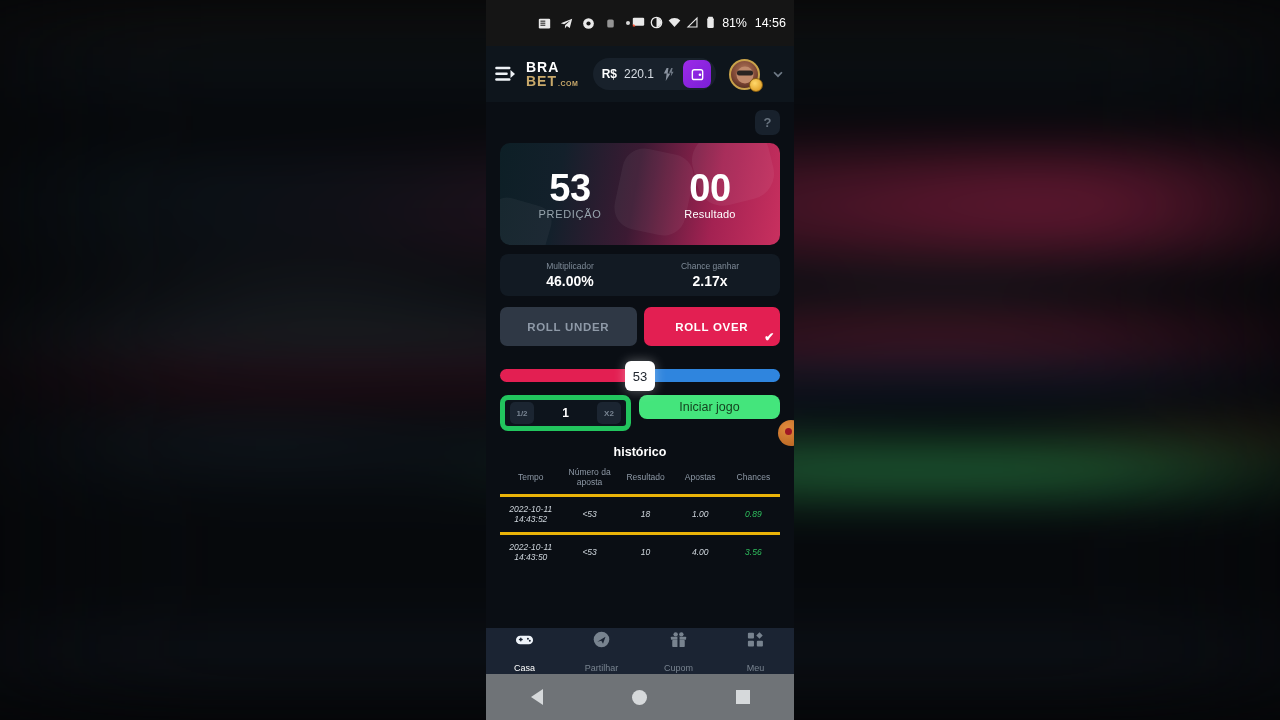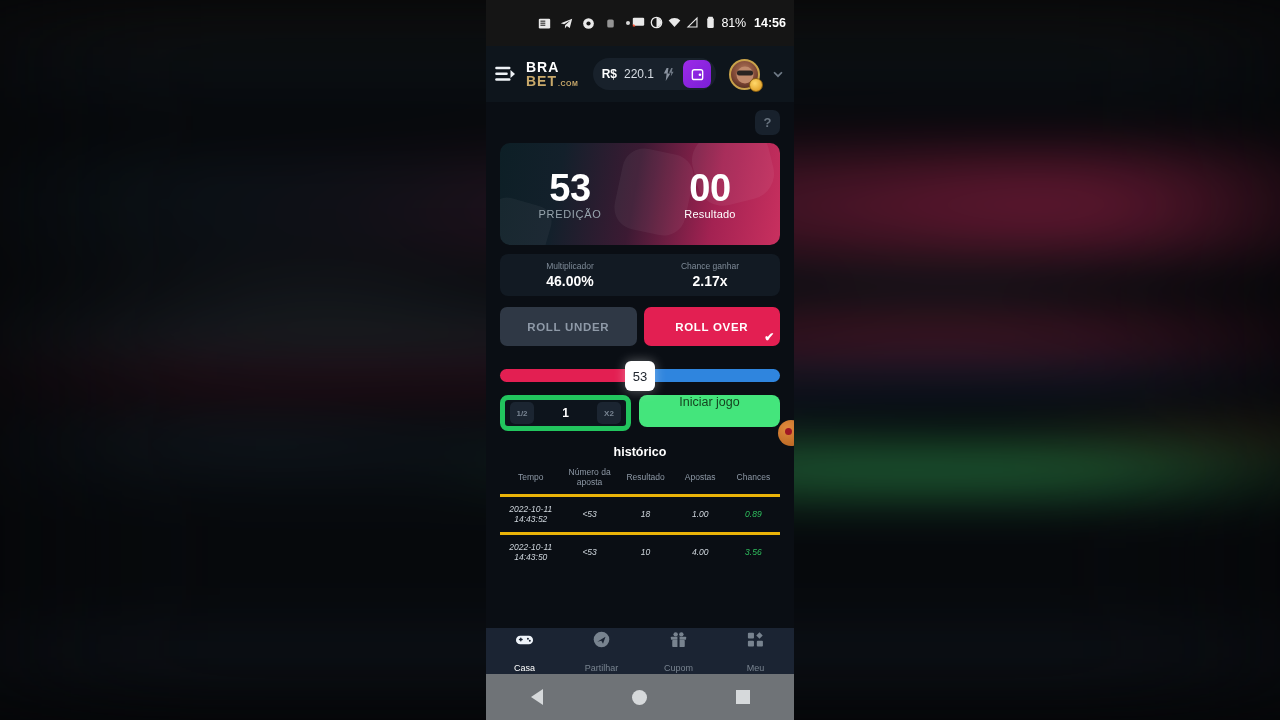--- a/index.html
+++ b/index.html
@@ -50,21 +50,21 @@
            background:#080b10; overflow:hidden; }
 
   
   .statusbar { height:46px; background:#151515; display:flex; align-items:center; justify-content:flex-end;
                padding:0 8px; gap:0; }
   .sb-left-icons { display:flex; align-items:center; gap:9px; margin-right:auto; margin-left:44px; }
   .sb-right { display:flex; gap:5px; }
   .sb-ico { width:13px; height:13px; color:#e9e9e9; display:block; }
   .sb-dot { width:4px; height:4px; border-radius:50%; background:#d8d8d8; }
   .sb-batt-txt { color:#fff; font-size:12.5px; letter-spacing:-.2px; }
-  .sb-time { color:#fff; font-size:12.5px; margin-left:3px;font-weight:bold; }
+  .sb-time { color:#fff; font-size:12.5px; margin-left:3px; }
 
   
   .appheader { height:56px; background:#0e151c; display:flex; align-items:center; padding:0 9px; gap:8px; }
   .menu-ico { width:22px; height:18px; flex:0 0 auto; }
   .logo { display:flex; flex-direction:column; line-height:1; margin-left:1px; }
   .logo-top { font-size:14px; font-weight:bold; color:#fff; letter-spacing:1px; }
   .logo-bot { font-size:14px; font-weight:bold; color:#c9a96a; letter-spacing:1px; display:flex; align-items:baseline; }
   .logo-com { font-size:7px; color:#c9a96a; letter-spacing:.5px; margin-left:1px; }
   .balance-wrap { margin-left:auto; display:flex; align-items:center; gap:7px; background:#18212b;
                   border-radius:18px; padding:4px 5px 4px 9px; height:32px; }
@@ -129,22 +129,22 @@
          font-size:11.5px; }
   .tab.active { background:#17222e; color:#ffffff; font-weight:bold; }
   .tab.inactive { background:#121b25; color:#636e7b; }
 
   .betrow { margin-top:6px; display:flex; gap:8px; }
   .betbox { flex:0 0 131px; height:36px; border-radius:8px; border:5px solid #22c55e; background:#0d141c;
             display:flex; align-items:center; justify-content:space-between; padding:0 5px; }
   .stepbtn { width:24px; height:22px; border-radius:5px; background:#1b2531; color:#788492; font-size:8px;
              font-weight:bold; display:flex; align-items:center; justify-content:center; }
   .betval { font-size:12px; color:#ffffff; font-weight:bold; }
-  .playbtn { flex:1; height:32px; border-radius:8px; background:#44e57c; color:#15431f;
-             display:flex; justify-content:center; font-size:12.5px; }
+  .playbtn { flex:1; height:24px; border-radius:8px; background:#44e57c; color:#15431f;
+             display:flex; align-items:center; justify-content:center; font-size:12.5px; }
 
   .histtitle { margin-top:14px; text-align:center; font-size:12.5px; font-weight:bold; color:#fff; }
 
   .table { margin-top:9px; width:100%; }
   .thead, .trow { display:flex; align-items:center; }
   .thead { padding-bottom:6px; }
   .th { font-size:8.5px; color:#8d98a5; text-align:center; line-height:1.15; }
   .td { font-size:8.5px; color:#cfd6dd; text-align:center; font-style:italic; line-height:1.2; }
   .td.green { color:#2fbf5e; font-style:italic; }
   .c0 { flex:0 0 22%; } .c1 { flex:0 0 20%; } .c2 { flex:0 0 20%; } .c3 { flex:0 0 19%; } .c4 { flex:0 0 19%; }

